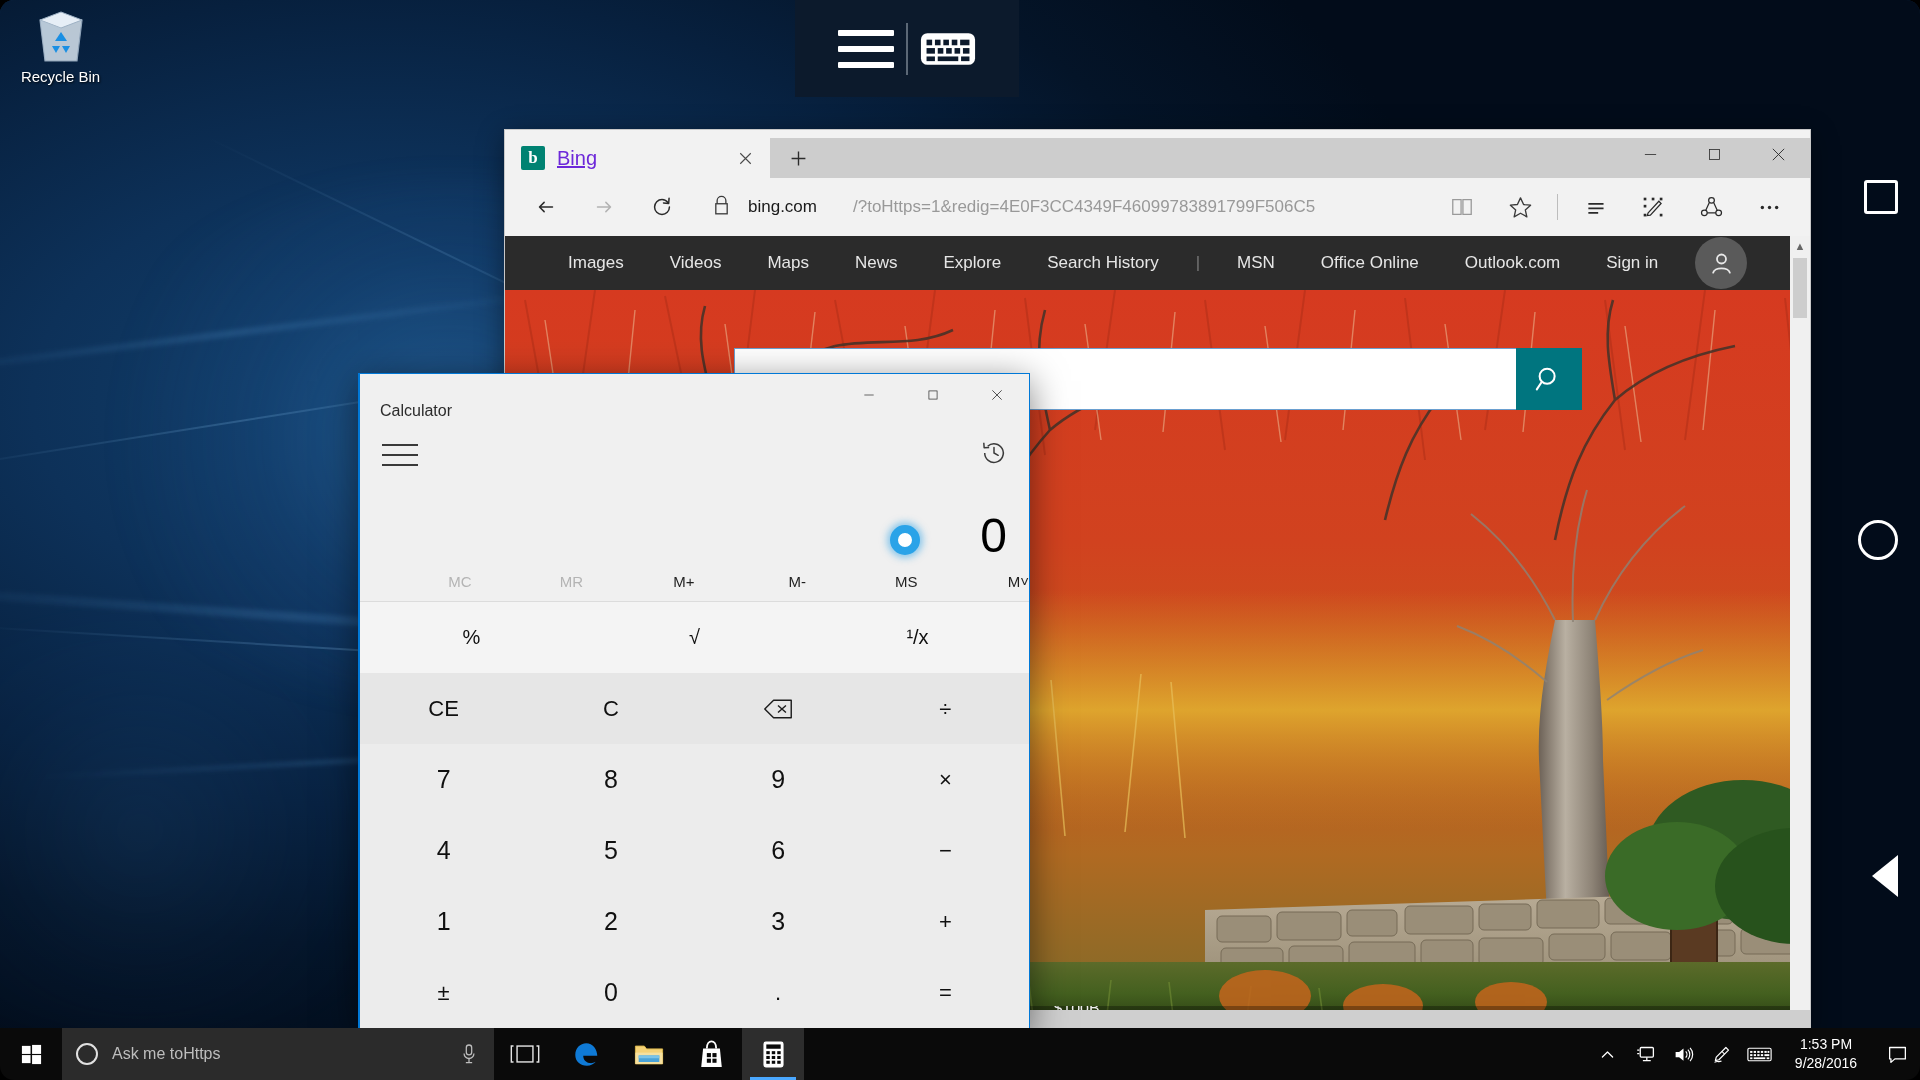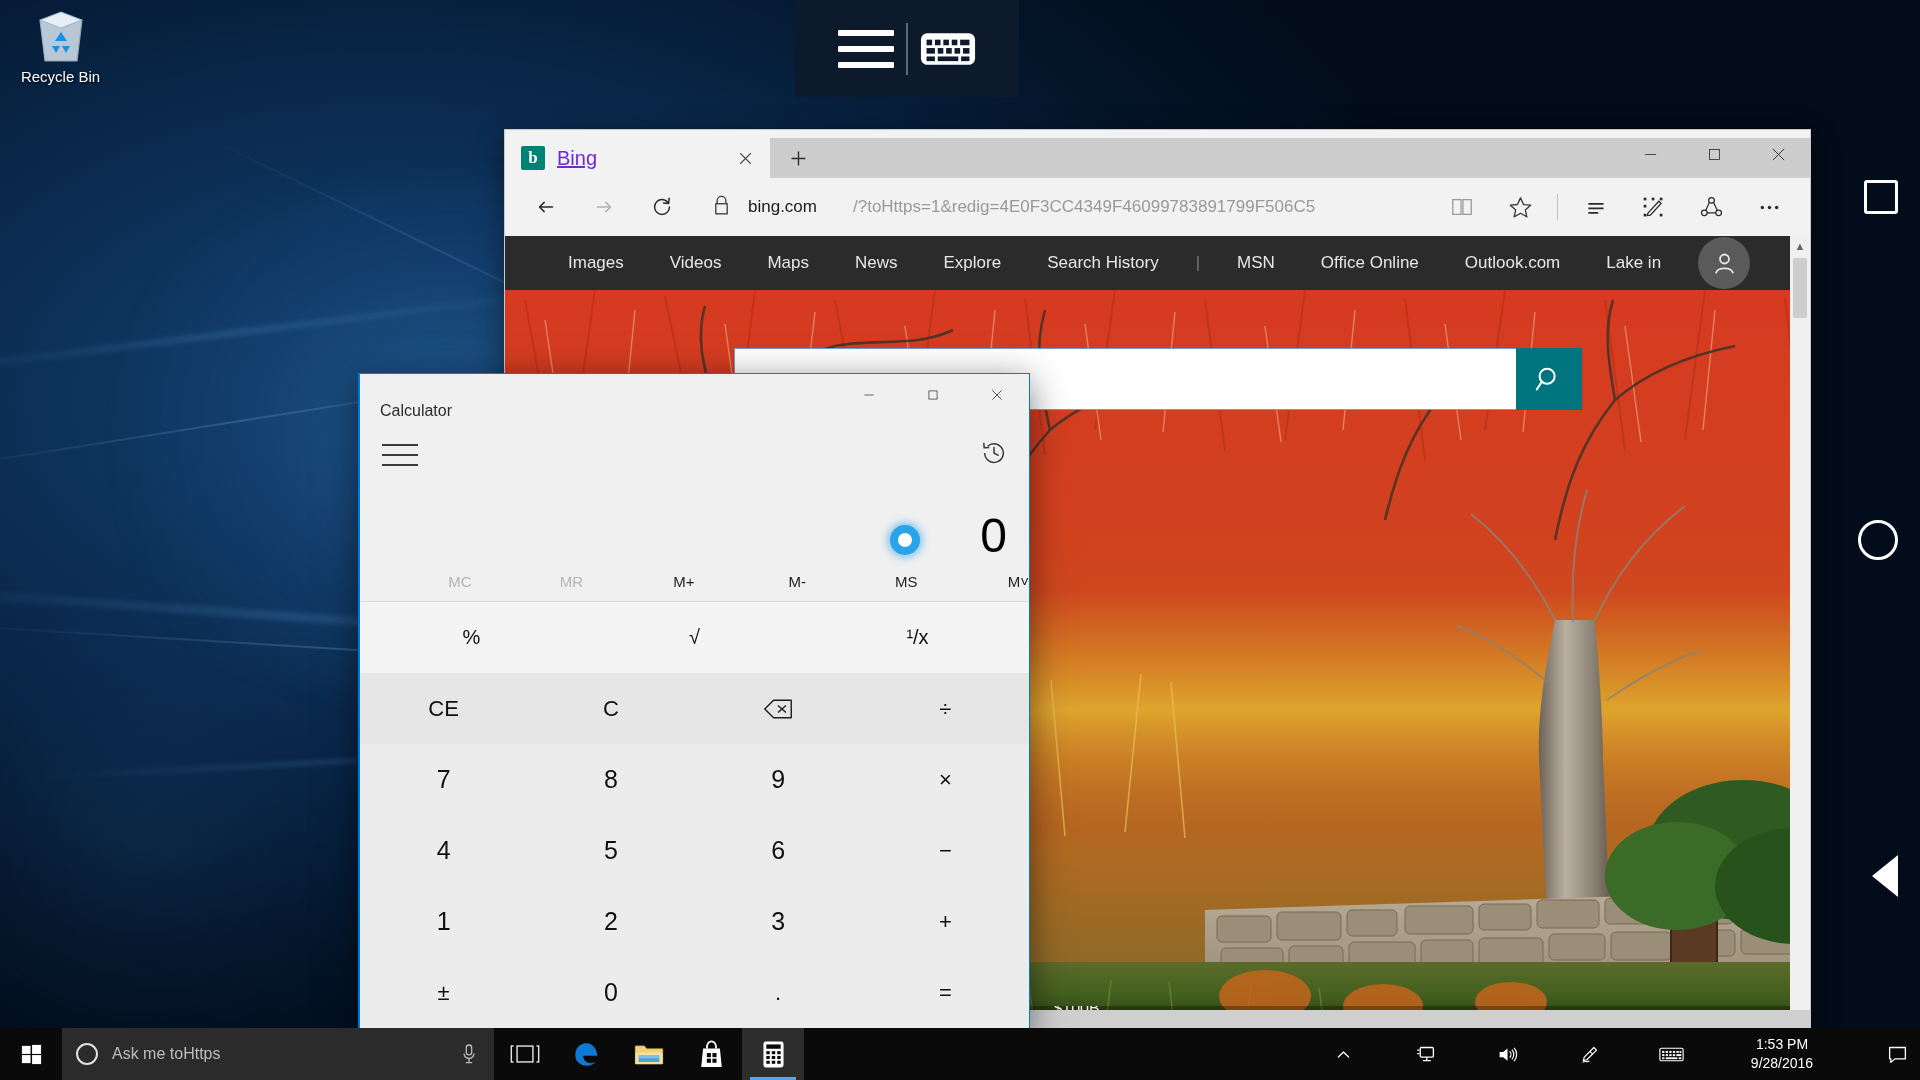--- a/index.html
+++ b/index.html
@@ -2,21 +2,21 @@
 <html><head>
 <meta charset="utf-8">
 <style>
   * { box-sizing: border-box; margin: 0; padding: 0; }
   html, body {
     width: 1920px; height: 1080px;
     overflow: hidden;
     font-family: "Liberation Sans", sans-serif;
     background: #000;
   }
-  #screen { position: relative; width: 1920px; height: 1080px; overflow: hidden; }
+  #screen { position: relative; width: 1920px; height: 1080px; overflow: hidden; border-radius: 14px; }
 
   
   #desktop {
     position: absolute; left: 0; top: 0; width: 1920px; height: 1052px;
     background:
       radial-gradient(ellipse 1100px 700px at 20% 38%, #12416e 0%, #0d3159 32%, #07203e 58%, #041428 78%, #020c1a 100%),
       linear-gradient(160deg, #0a2d52 0%, #061e3c 45%, #03101f 100%);
     overflow: hidden;
   }
   .wp-ray {
@@ -186,21 +186,21 @@
   #cortana-box {
     width: 432px; height: 52px; background: #2b2b2b; display: flex; align-items: center; gap: 14px;
     padding: 0 14px; cursor: text;
   }
   #cortana-ring { width: 22px; height: 22px; border: 2px solid #e0e0e0; border-radius: 50%; flex: none; }
   #cortana-text { color: #bdbdbd; font-size: 16px; }
   #cortana-mic { margin-left: auto; width: 22px; display: flex; justify-content: center; }
   .tb-app { width: 62px; height: 52px; display: flex; align-items: center; justify-content: center; position: relative; cursor: pointer; }
   .tb-app.active { background: #2d2d2d; }
   .tb-app .underline { position: absolute; left: 8px; right: 8px; bottom: 0; height: 3px; background: #4aa8ff; }
-  #tray { margin-left: auto; display: flex; align-items: center; height: 52px; gap: 44px; }
+  #tray { margin-left: auto; display: flex; align-items: center; height: 52px; }
   .tray-icon { width: 38px; height: 52px; display: flex; align-items: center; justify-content: center; cursor: pointer; }
   #clock {
     height: 52px; display: flex; flex-direction: column; align-items: center; justify-content: center;
     color: #fff; font-size: 14px; line-height: 1.35; padding: 0 14px; cursor: pointer; min-width: 96px;
   }
   #action-center { width: 46px; height: 52px; display: flex; align-items: center; justify-content: center; cursor: pointer; }
 </style>
 </head>
 <body>
 
@@ -514,21 +514,21 @@
         <span class="bnav-link">Images</span>
         <span class="bnav-link">Videos</span>
         <span class="bnav-link">Maps</span>
         <span class="bnav-link">News</span>
         <span class="bnav-link">Explore</span>
         <span class="bnav-link">Search History</span>
         <span class="bnav-div">|</span>
         <span class="bnav-link">MSN</span>
         <span class="bnav-link">Office Online</span>
         <span class="bnav-link">Outlook.com</span>
-        <span class="bnav-link">Lake in</span>
+        <span class="bnav-link">Sign in</span>
         <div id="bing-avatar">
           <svg viewBox="0 0 30 30" width="27" height="27">
             <circle cx="15" cy="10" r="5" fill="none" stroke="#e8e8e8" stroke-width="2"></circle>
             <path d="M5.5 26 C6.5 18.5 23.5 18.5 24.5 26" fill="none" stroke="#e8e8e8" stroke-width="2"></path>
           </svg>
         </div>
       </div>
 
       <div id="bing-searchrow">
         <input id="bing-searchbox" type="text" placeholder="" style="">

